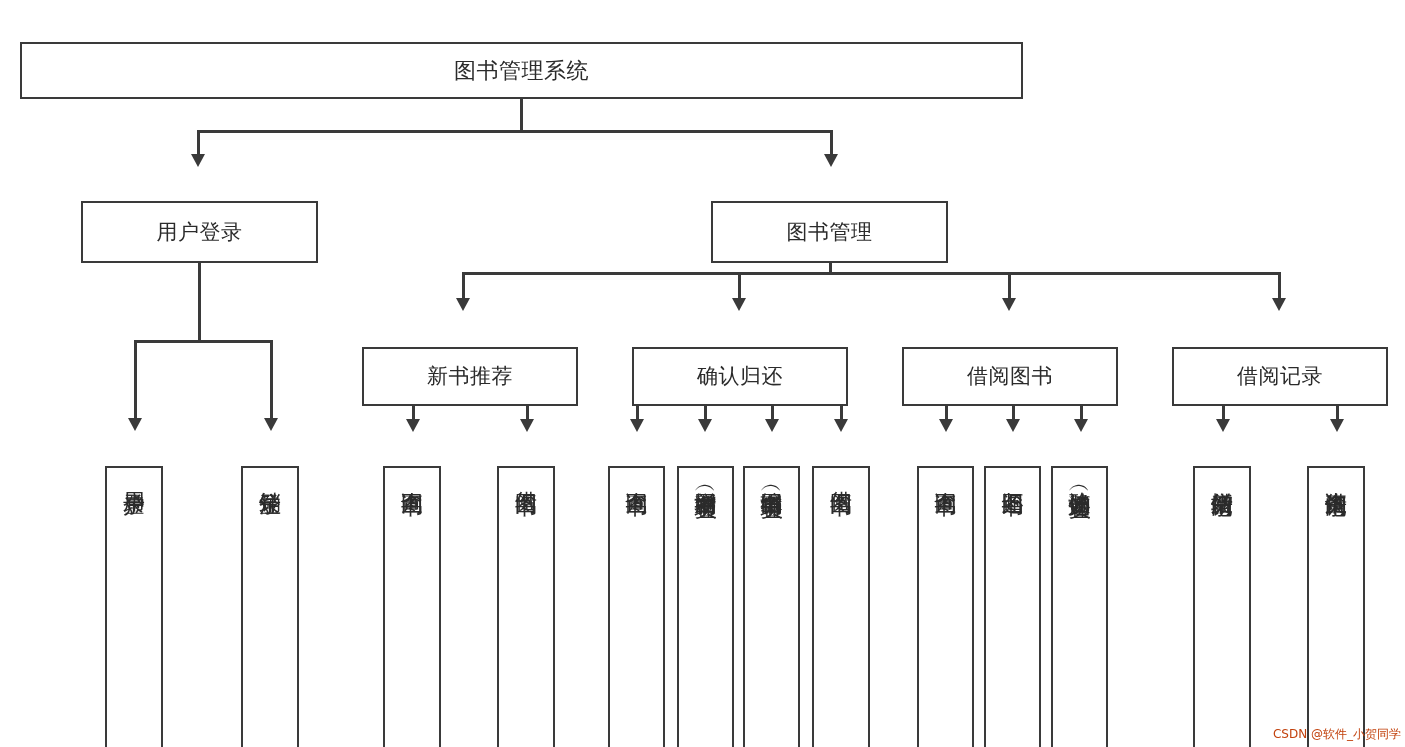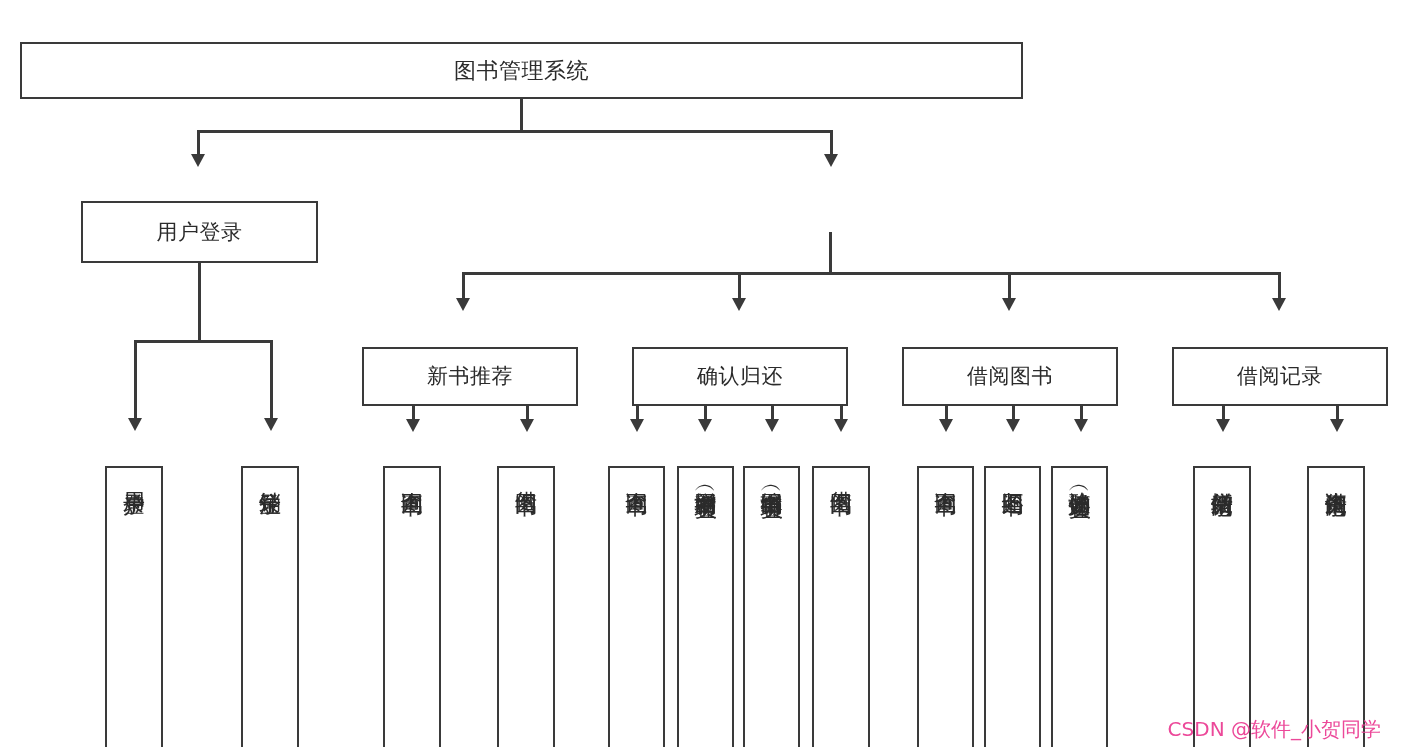--- a/index.html
+++ b/index.html
@@ -67,23 +67,23 @@
     position:absolute;
     width:0;height:0;
     border-left:7px solid transparent;
     border-right:7px solid transparent;
     border-top:13px solid #3a3a3a;
     z-index:2;
   }
 
   #watermark{
     position:absolute;
-    right:24px;bottom:4px;
-    font-size:20px;
-    color:#ec4899;
+    right:4px;bottom:4px;
+    font-size:12px;
+    color:#c2410c;
     z-index:9;
     white-space:nowrap;
     font-family:"DejaVu Sans","Liberation Sans",sans-serif;
   }
 </style>
 </head>
 <body>
 
 <div id="diagram">
 
@@ -95,20 +95,23 @@
 
   <div class="line h" style="left:197px;top:130px;width:635px;"></div>
 
   <div class="line v" style="left:197px;top:130px;height:26px;"></div>
   <div class="arrow" style="left:191px;top:154px;"></div>
   <div class="line v" style="left:830px;top:130px;height:26px;"></div>
   <div class="arrow" style="left:824px;top:154px;"></div>
 
   <div class="node horiz" style="left:81px;top:170px;width:237px;height:62px;">
     <span class="node-label">用户登录</span>
+  </div>
+  <div class="node horiz" style="left:711px;top:170px;width:237px;height:62px;">
+    <span class="node-label">图书管理</span>
   </div>
 
   <div class="line v" style="left:198px;top:232px;height:108px;"></div>
   <div class="line h" style="left:134px;top:340px;width:138px;"></div>
   <div class="line v" style="left:134px;top:340px;height:80px;"></div>
   <div class="arrow" style="left:128px;top:418px;"></div>
   <div class="line v" style="left:270px;top:340px;height:80px;"></div>
   <div class="arrow" style="left:264px;top:418px;"></div>
 
   <div class="line v" style="left:829px;top:232px;height:40px;"></div>

